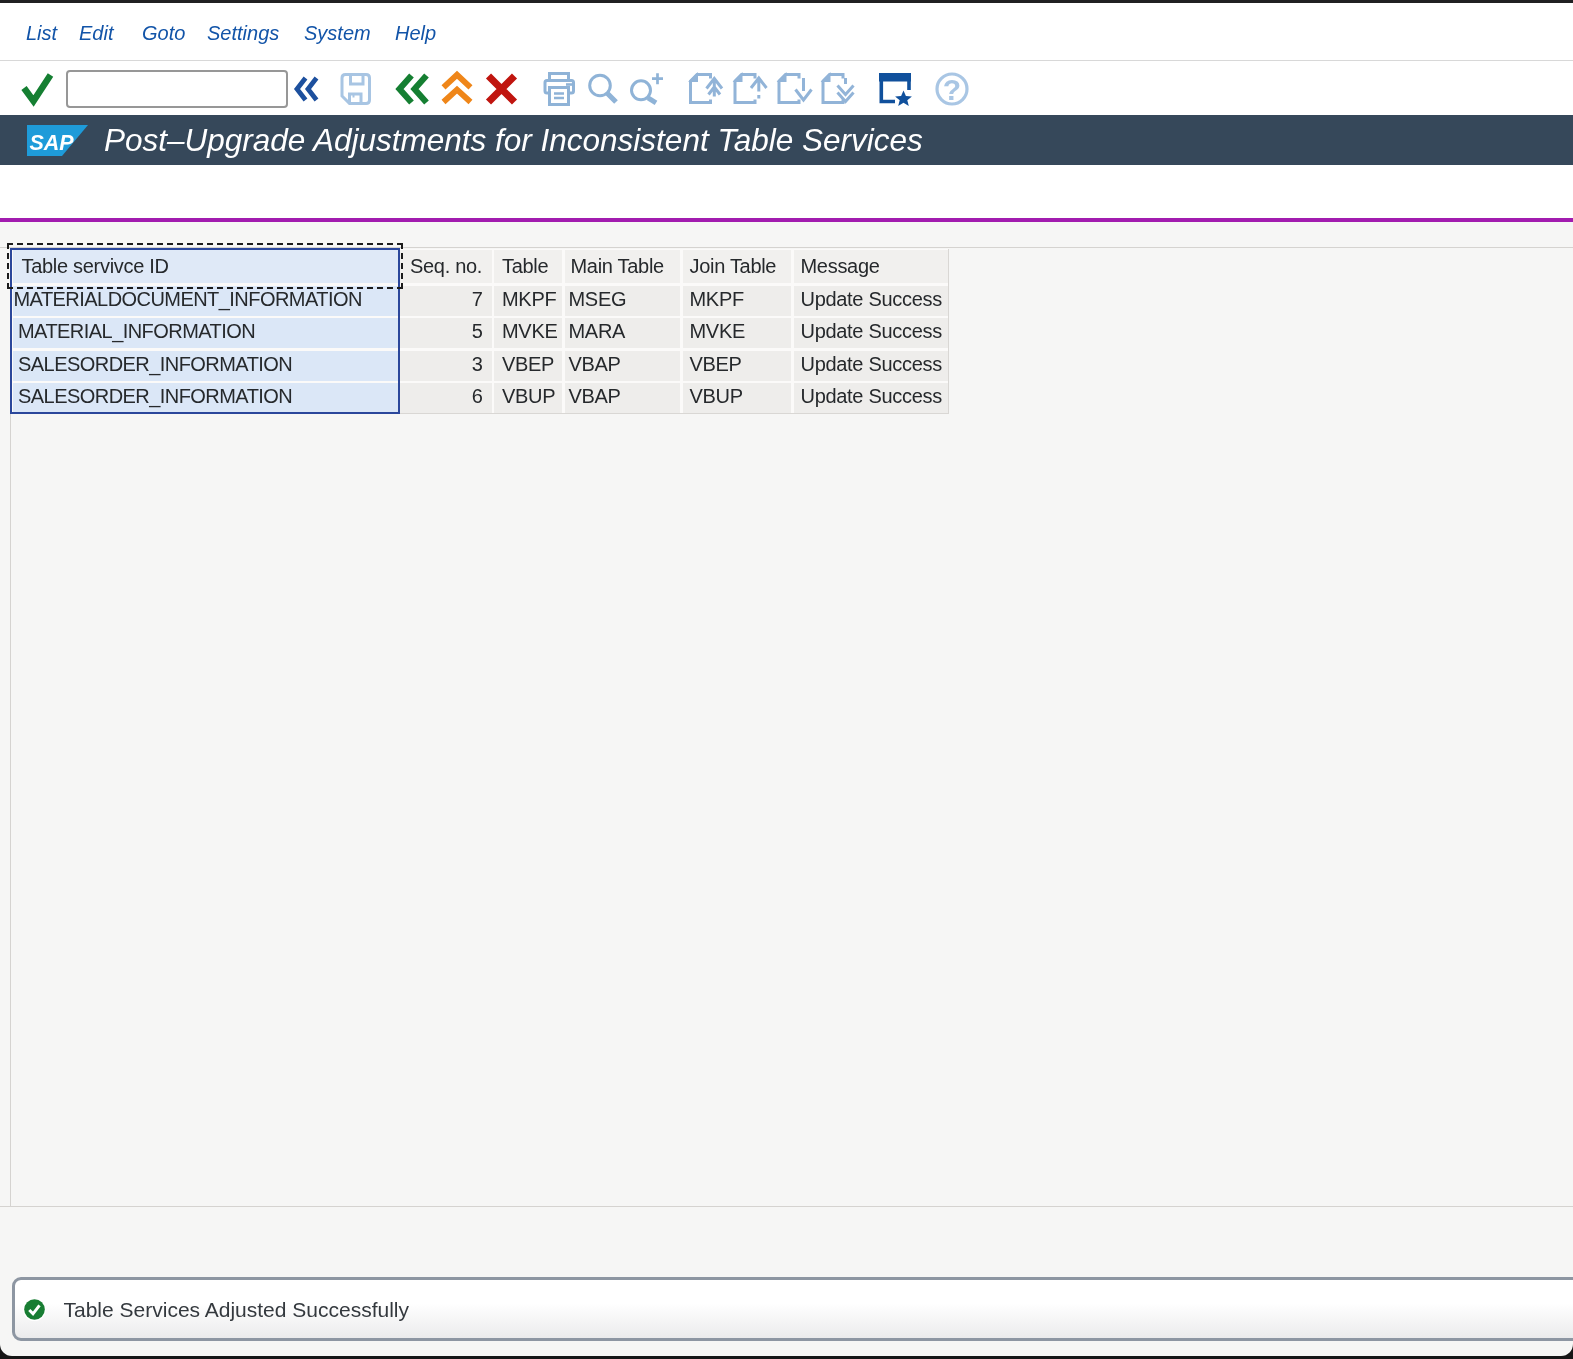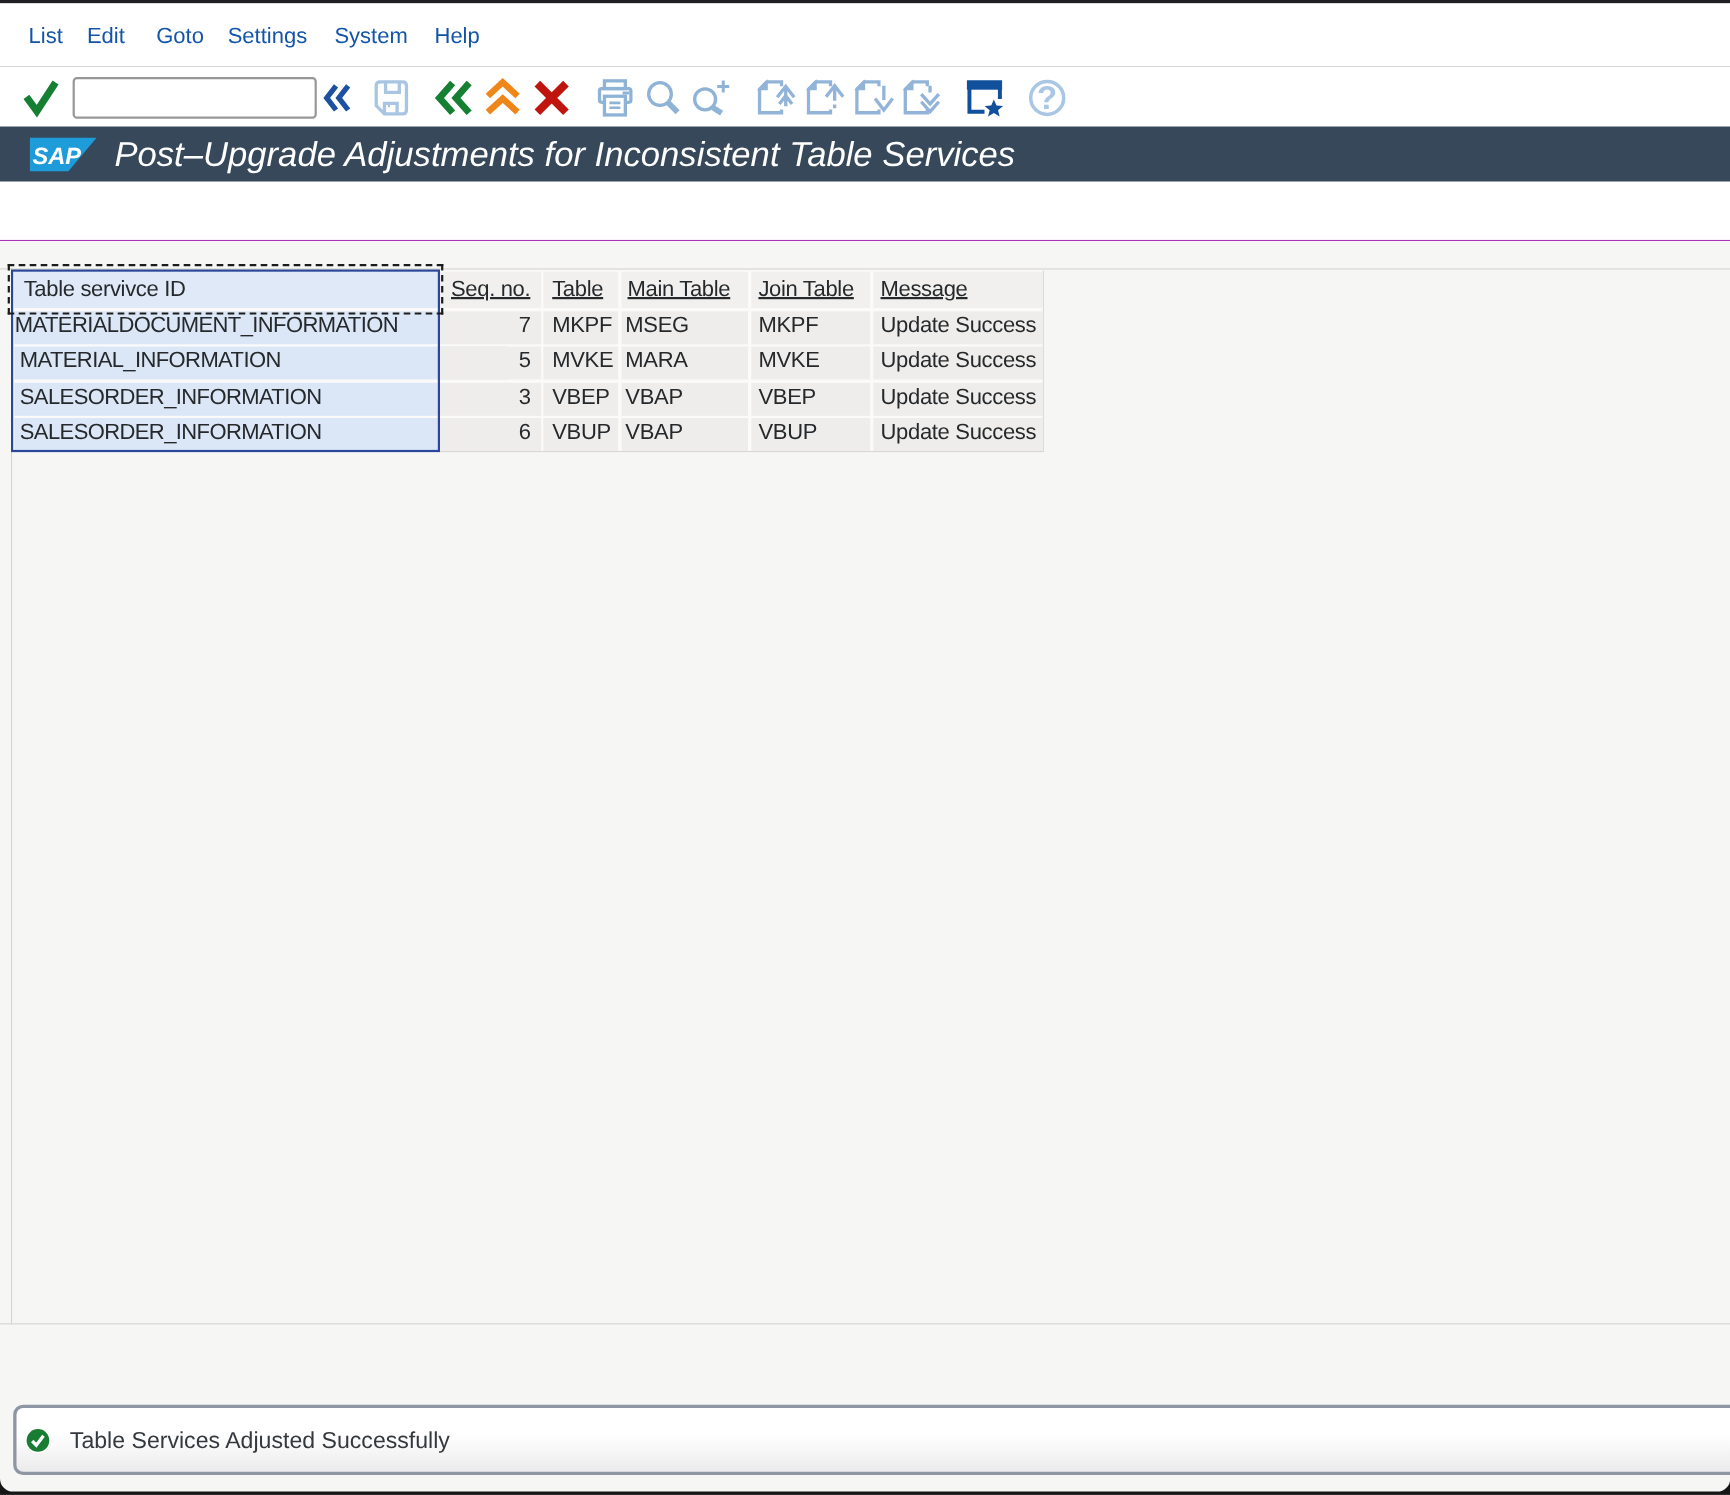--- a/index.html
+++ b/index.html
@@ -1,32 +1,32 @@
 <!DOCTYPE html>
 <html><head>
 <meta charset="utf-8">
 <style>
   * { margin:0; padding:0; box-sizing:border-box; }
   html,body { width:1573px; height:1359px; }
   body { position:relative; font-family:"Liberation Sans",sans-serif; background:#fff; overflow:hidden; }
   .abs { position:absolute; }
   .topblack { left:0; top:0; width:1573px; height:3px; background:#202022; box-shadow:0 1.5px 2.5px rgba(30,30,30,0.45); }
   .menubar { left:0; top:3px; width:1573px; height:57px; background:#fff; }
-  .menubar span { position:absolute; top:19px; font-size:20px; color:#1254a8; }
+  .menubar span { position:absolute; top:19px; font-size:20px; color:#1254a8;font-style:italic; }
   .sep1 { left:0; top:60px; width:1573px; height:1px; background:#d8d8d8; }
   .toolbar { left:0; top:61px; width:1573px; height:54px; background:#fff; }
   .okinput { position:absolute; left:66px; top:9px; width:222px; height:38px; background:#fff; border:2px solid #979797; border-radius:4px; }
   .titlebar { left:0; top:115px; width:1573px; height:50px; background:#36485a; }
   .titletxt { position:absolute; left:104px; top:7px; font-size:31.5px; font-weight:normal; font-style:italic; color:#fff; }
   .blackstrip { left:0; top:1340px; width:1573px; height:19px; background:#161616; }
-  .content { left:0; top:218px; width:1573px; height:1138px; background:#f6f6f5; border-top:1px solid #a21caf; border-radius:0 0 12px 12px; }
+  .content { left:0; top:218px; width:1573px; height:1138px; background:#f6f6f5; border-top:4px solid #a21caf; border-radius:0 0 12px 12px; }
   .hline { position:absolute; left:0; width:1573px; height:1px; background:#d5d3d0; }
   .vline { position:absolute; left:10px; top:25px; width:1px; height:959px; background:#d5d3d0; }
   .cell { position:absolute; font-size:20px; letter-spacing:-0.3px; color:#26292c; overflow:hidden; white-space:nowrap; }
-  .hc { background:#f1f0ee;text-decoration:underline; }
+  .hc { background:#f1f0ee; }
   .dc { background:#eeedeb; }
   .bc { background:#dbe7f7; }
   .bhc { background:#dfe9f7; }
   .navybox { position:absolute; left:10px; top:26px; width:390px; height:166px; border:2px solid #2b479b; }
   .dashbox { position:absolute; left:7px; top:21px; width:396px; height:46px; border:2px dashed #1c1c1c; }
   .statusbox { left:12px; top:1277px; width:1575px; height:64px; border:3px solid #8d96a2; border-radius:9px;
     background:linear-gradient(#ffffff 40%, #ebebec); }
   .statustxt { position:absolute; left:48.5px; top:18px; font-size:21px; color:#34393e; }
 </style>
 </head>

